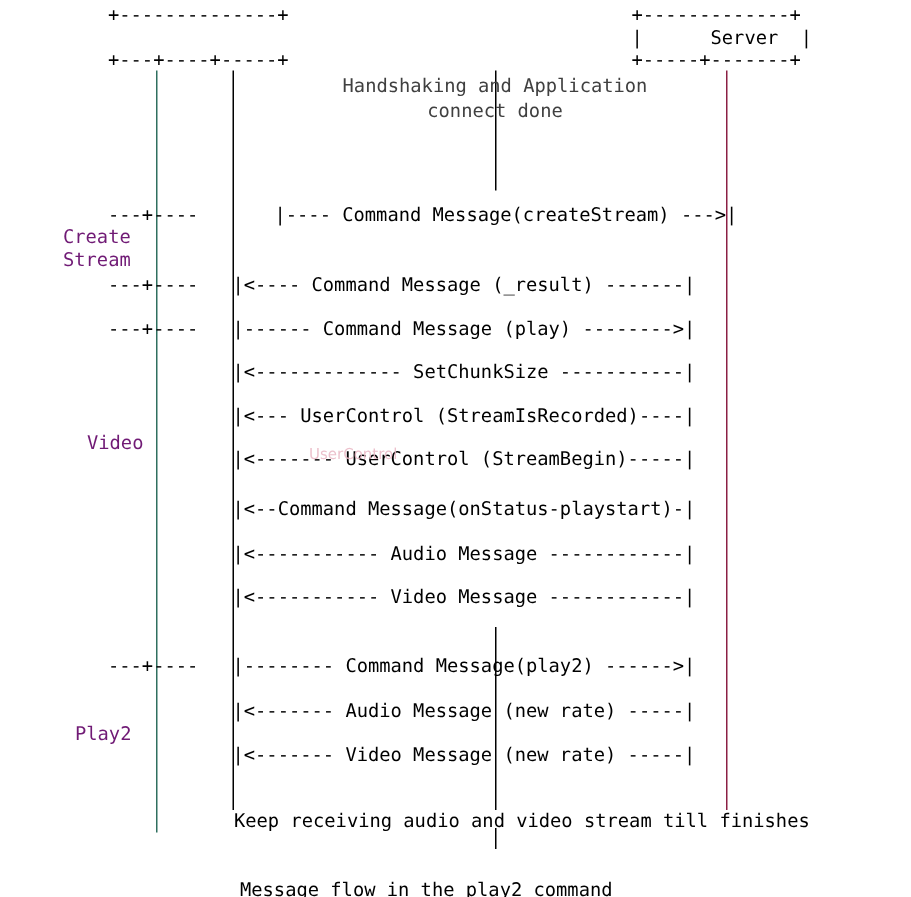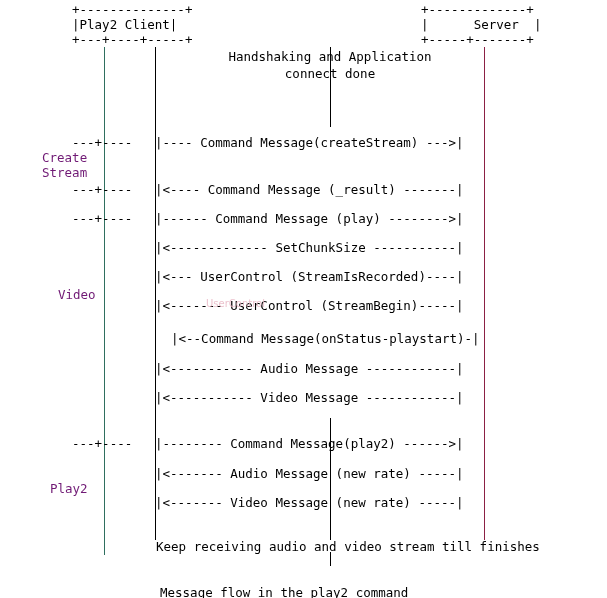--- a/index.html
+++ b/index.html
@@ -55,21 +55,21 @@
     line-height: 15px;
     color: #701a75;
   }
   .note {
     position: absolute;
     white-space: pre;
     text-align: center;
     font-family: "DejaVu Sans Mono", "Liberation Mono", monospace;
     font-size: 12.5px;
     line-height: 17px;
-    color: #000000;
+    color: #404040;
   }
   .caption {
     position: absolute;
     white-space: pre;
     font-family: "DejaVu Sans Mono", "Liberation Mono", monospace;
     font-size: 12.5px;
     color: #000000;
   }
   .watermark {
     position: absolute;
@@ -80,21 +80,20 @@
     opacity: 0.85;
     pointer-events: none;
   }
 </style>
 </head>
 <body>
 
 <div id="diagram">
 
   <div class="box-text hdr-client" style="left:72px; top:3px;">+--------------+</div>
-  <div class="box-text hdr-client" style="left:72px; top:18px;">|<span>Play2 Client</span>|</div>
   <div class="box-text hdr-client" style="left:72px; top:33px;">+---+----+-----+</div>
 
   <div class="box-text hdr-server" style="left:421px; top:3px;">+-------------+</div>
   <div class="box-text hdr-server" style="left:421px; top:18px;">|      <span>Server</span>  |</div>
   <div class="box-text hdr-server" style="left:421px; top:33px;">+-----+-------+</div>
 
   <div class="vline client-line" style="left:104px; top:47px; height:508px;"></div>
   <div class="vline server-line" style="left:484px; top:47px; height:493px;"></div>
   <div class="vline mid-line" style="left:155px; top:47px; height:493px;"></div>
   <div class="vline mid-line" style="left:330px; top:47px; height:80px;"></div>
@@ -103,36 +102,36 @@
 
   <div class="note" style="left:180px; top:48px; width:300px;">Handshaking and Application
 connect done</div>
 
   <div class="label-left" style="left:42px; top:150px;">Create
 Stream</div>
   <div class="label-left" style="left:58px; top:287px;">Video</div>
   <div class="label-left" style="left:50px; top:481px;">Play2</div>
 
   <div class="mono" style="left:72px; top:136px;">---+----</div>
-  <div class="mono" style="left:155px; top:136px;">|---- Command Message(createStream) ---&gt;|</div>
+  <div class="mono" style="left:155px; top:136px;padding-left:28px;">|---- Command Message(createStream) ---&gt;|</div>
 
   <div class="mono" style="left:72px; top:183px;">---+----</div>
   <div class="mono" style="left:155px; top:183px;">|&lt;---- Command Message (_result) -------|</div>
 
   <div class="mono" style="left:72px; top:212px;">---+----</div>
   <div class="mono" style="left:155px; top:212px;">|------ Command Message (play) --------&gt;|</div>
 
   <div class="mono" style="left:155px; top:241px;">|&lt;------------- SetChunkSize -----------|</div>
 
   <div class="mono" style="left:155px; top:270px;">|&lt;--- UserControl (StreamIsRecorded)----|</div>
 
   <div class="mono" style="left:155px; top:299px;">|&lt;------- UserControl (StreamBegin)-----|</div>
   <div class="watermark" style="left:206px; top:298px;">UserControl</div>
 
-  <div class="mono" style="left:155px; top:332px;padding-left:16px;">|&lt;--Command Message(onStatus-playstart)-|</div>
+  <div class="mono" style="left:155px; top:332px;">|&lt;--Command Message(onStatus-playstart)-|</div>
 
   <div class="mono" style="left:155px; top:362px;">|&lt;----------- Audio Message ------------|</div>
 
   <div class="mono" style="left:155px; top:391px;">|&lt;----------- Video Message ------------|</div>
 
   <div class="mono" style="left:72px; top:437px;">---+----</div>
   <div class="mono" style="left:155px; top:437px;">|-------- Command Message(play2) ------&gt;|</div>
 
   <div class="mono" style="left:155px; top:496px;">|&lt;------- Video Message (new rate) -----|</div>
 

